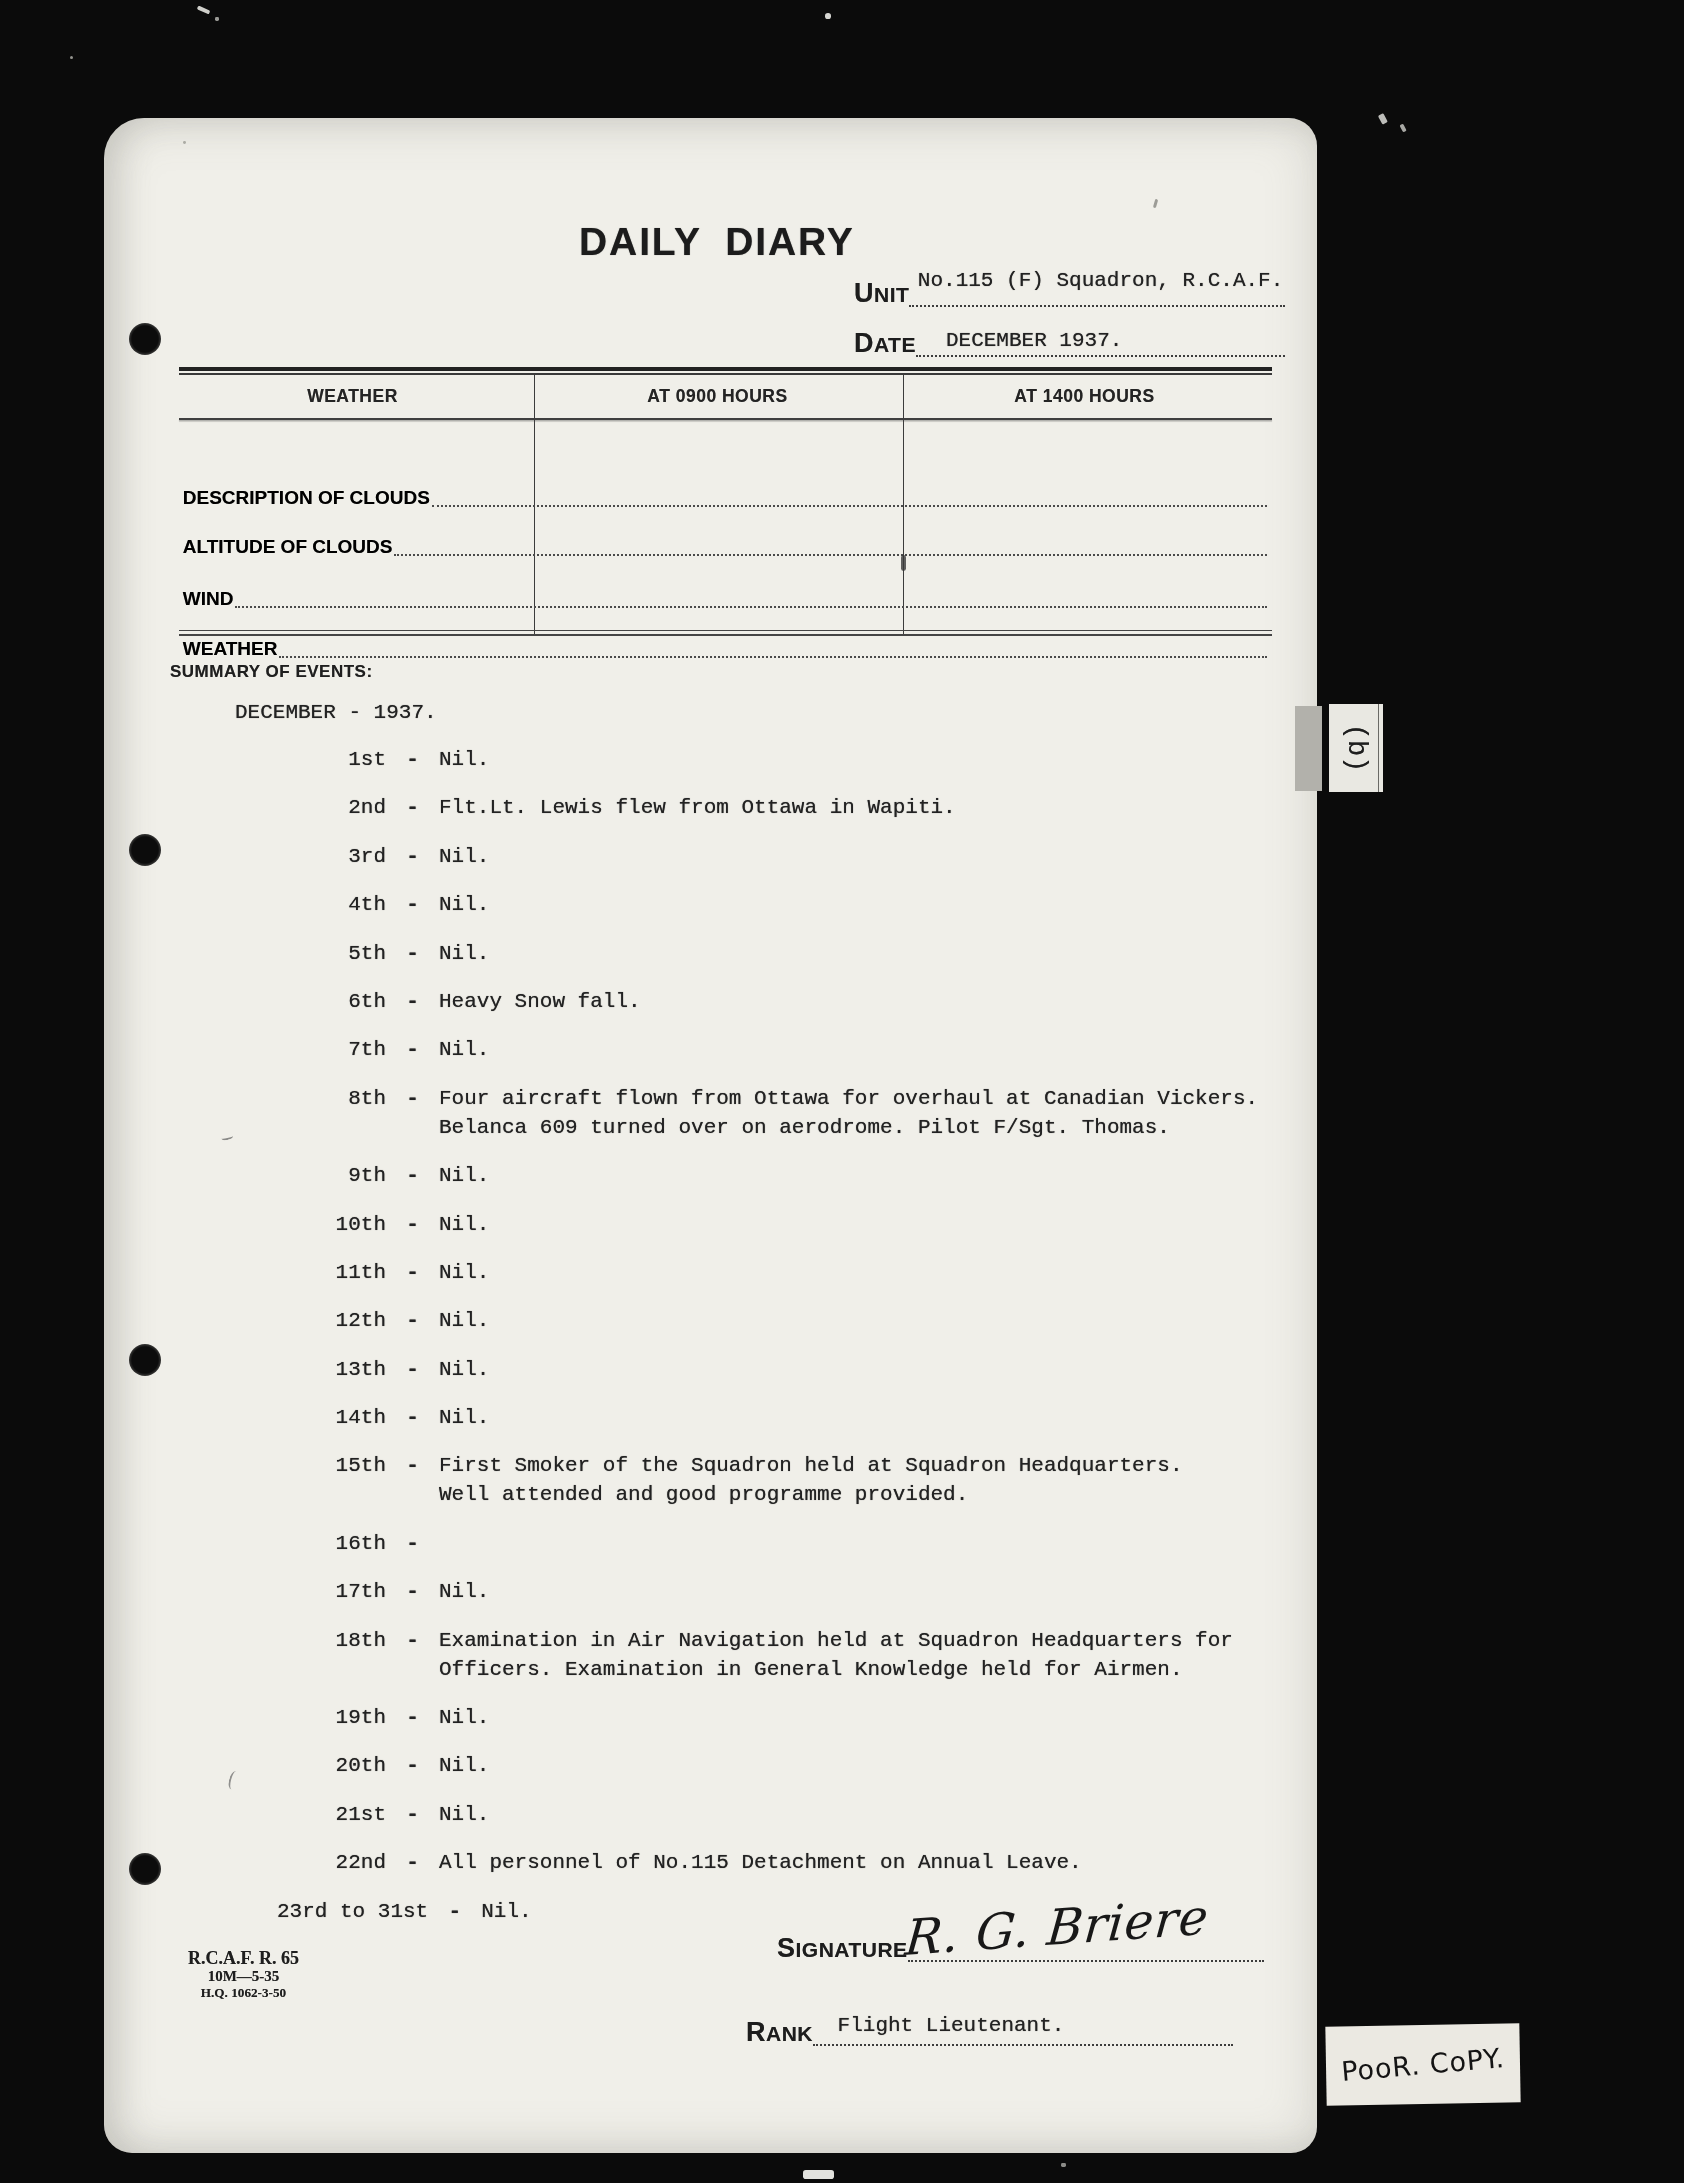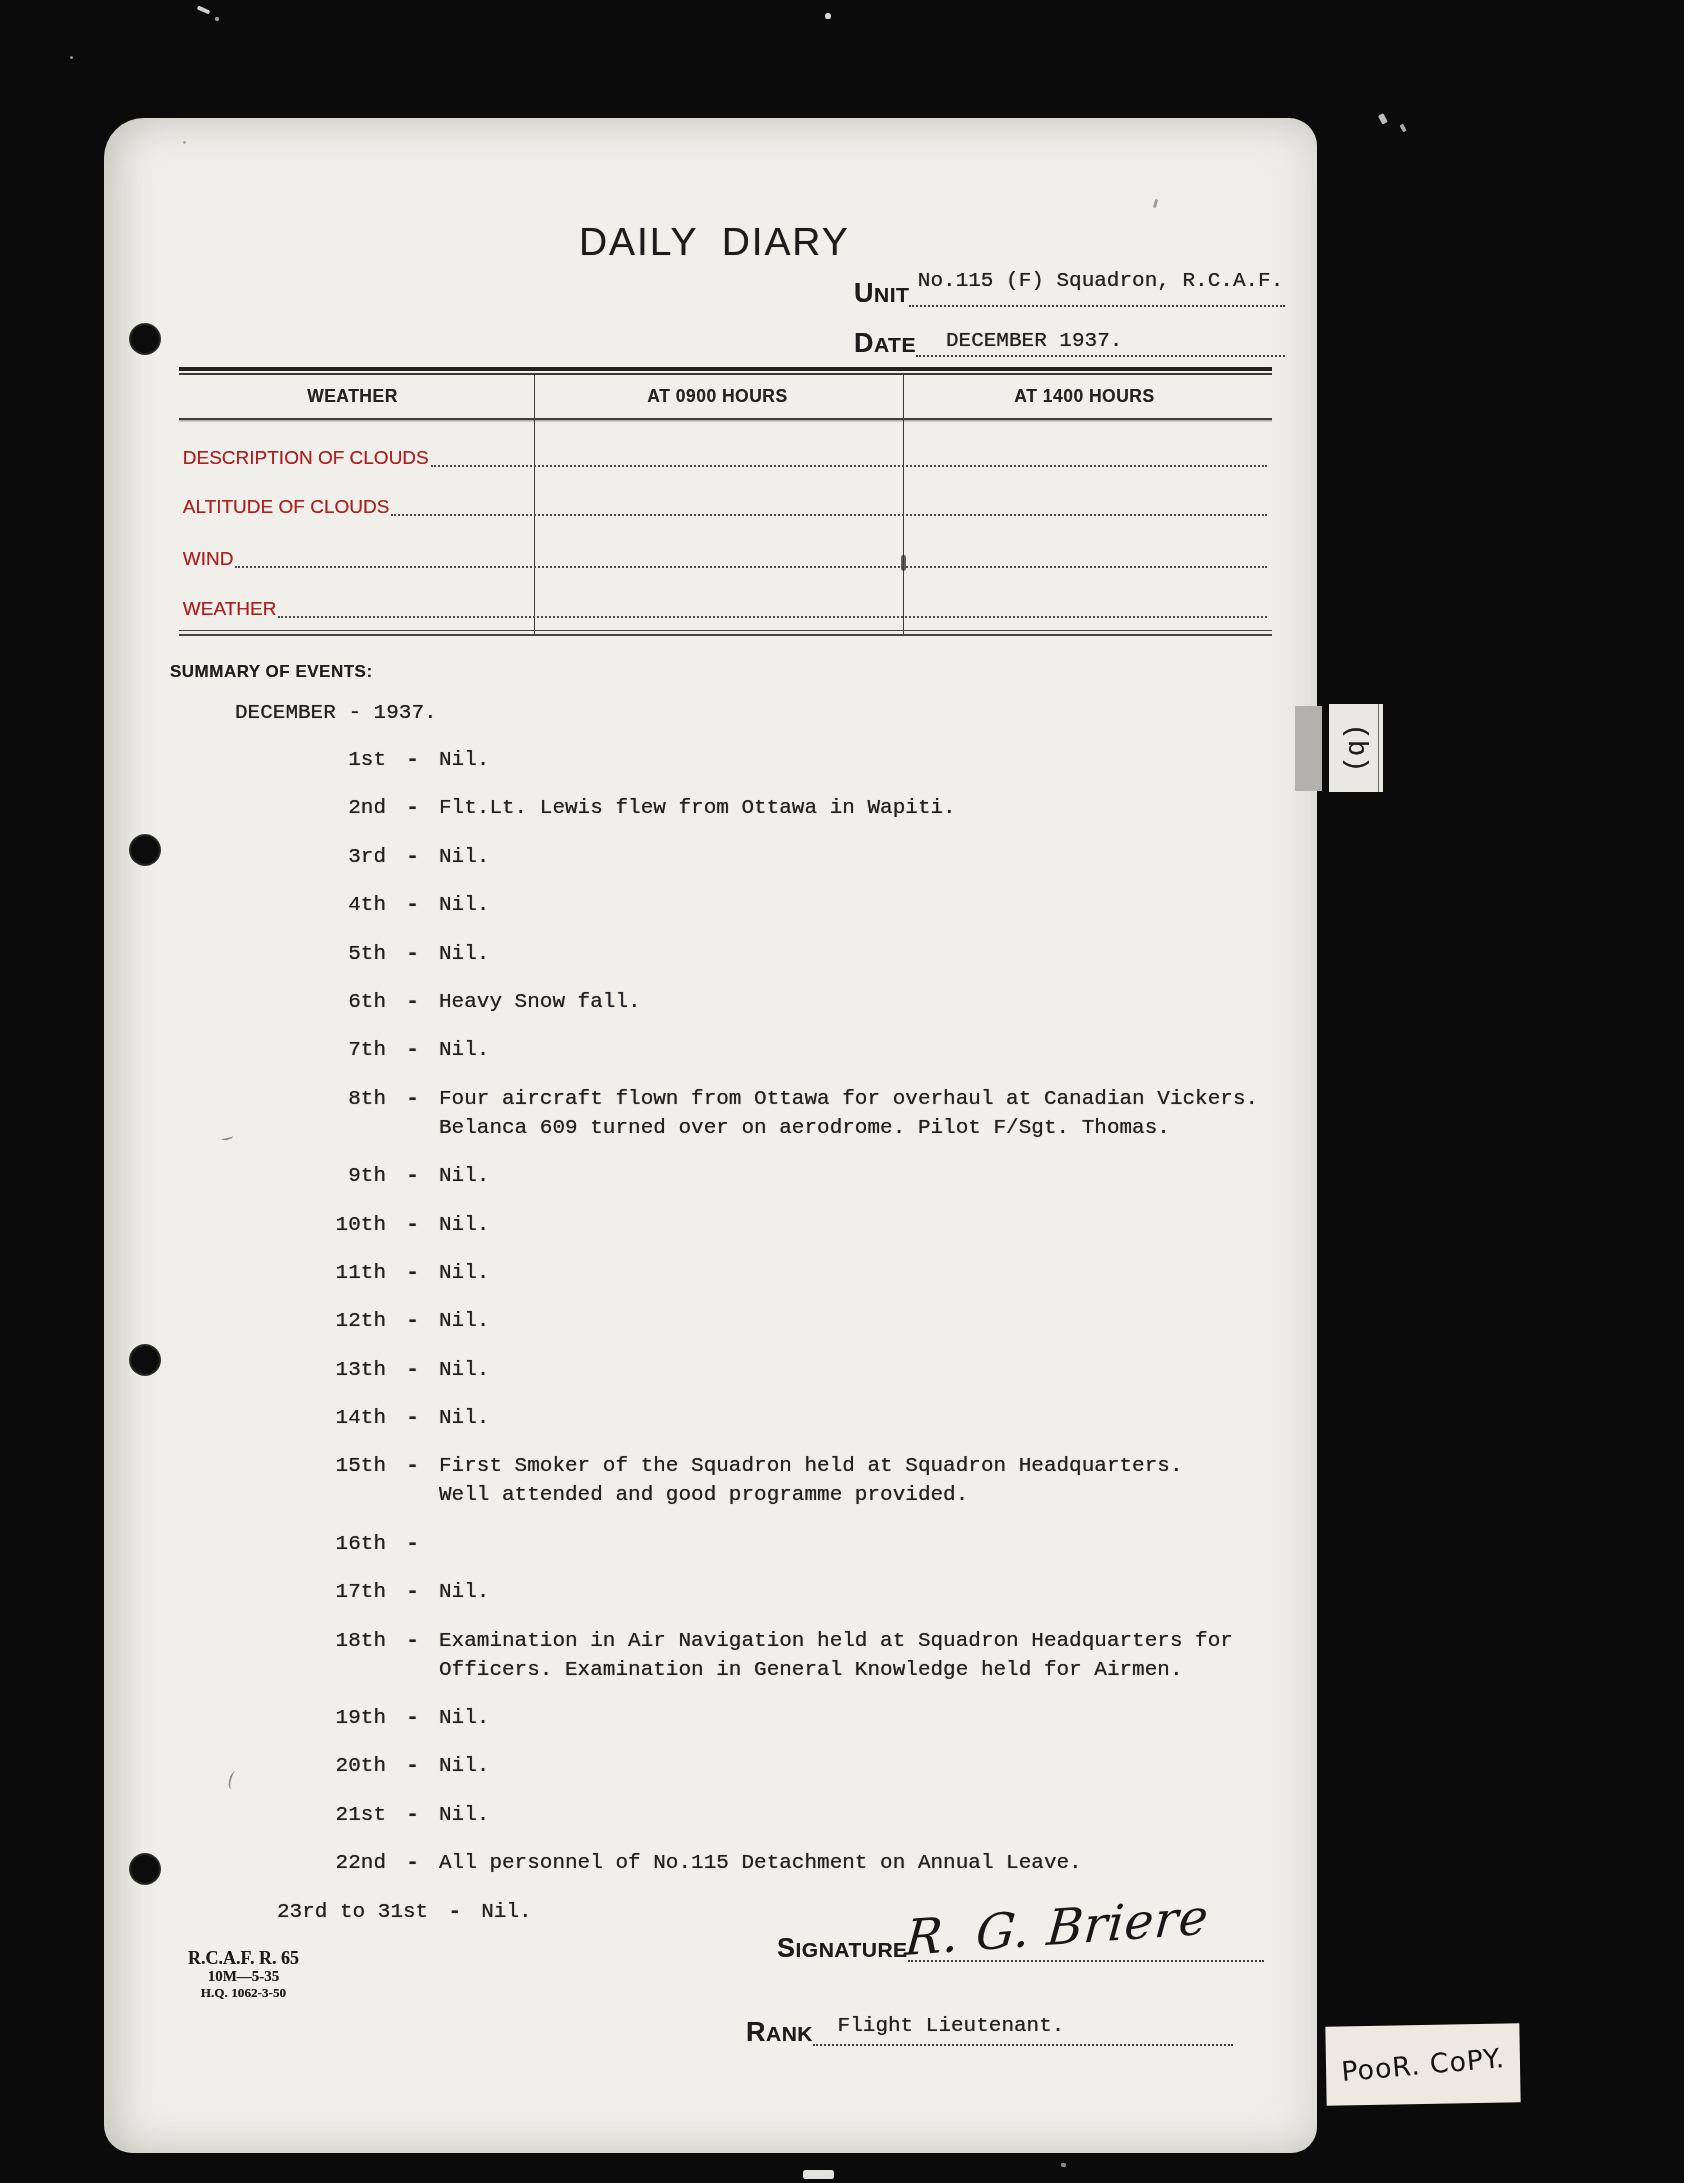--- a/index.html
+++ b/index.html
@@ -9,21 +9,21 @@
   
   .page{position:absolute;left:104px;top:118px;width:1213px;height:2035px;
         background:#f0efe9;border-radius:40px 28px 26px 28px;
         box-shadow:inset 0 0 52px rgba(110,110,100,.22), inset 16px 0 33px rgba(100,100,92,.16);}
 
   
   .hole{position:absolute;left:24.6px;width:32px;height:32px;border-radius:50%;
         background:radial-gradient(circle,#0c0c0c 58%,rgba(12,12,12,.78) 72%,rgba(12,12,12,0) 88%);}
 
   
-  .title{position:absolute;left:475px;top:102px;font-size:39px;font-weight:normal;color:#1c1c1c;
+  .title{position:absolute;left:475px;top:102px;font-size:39px;font-weight:bold;color:#1c1c1c;
          letter-spacing:1.9px;word-spacing:11.3px;white-space:nowrap;
          text-shadow:0 0 0.9px rgba(30,30,30,.55);}
   .field{position:absolute;display:flex;align-items:flex-end;}
   .flabel{font-weight:bold;font-size:21px;color:#1d1d1d;line-height:1;letter-spacing:0.5px;
           white-space:nowrap;text-shadow:0 0 0.5px rgba(0,0,0,.5);}
   .flabel::first-letter{font-size:27px;}
   .fline{flex:1;position:relative;border-bottom:2.8px dotted #3c3c3c;}
   .tw{font-family:"Liberation Mono","DejaVu Sans Mono",monospace;color:#222;
       text-shadow:0 0 0.8px rgba(25,25,25,.75);}
   .fvalue{position:absolute;font-size:21px;white-space:nowrap;}
@@ -37,22 +37,22 @@
   
   .wtable{position:absolute;left:75px;top:249px;width:1093px;height:270px;}
   .rule-heavy{position:absolute;left:0;top:0;width:100%;height:7.6px;
         background:linear-gradient(#222 0 4.2px,rgba(0,0,0,0) 4.2px 5.7px,#3a3a3a 5.7px 7px);}
   .whead{position:absolute;top:19px;width:283px;text-align:center;font-weight:bold;
          font-size:17.5px;color:#242424;letter-spacing:0.5px;text-shadow:0 0 0.5px rgba(0,0,0,.45);}
   .rule-mid{position:absolute;left:0;top:51px;width:100%;height:2.4px;background:#3f3f3f;
             box-shadow:0 1.4px 0.9px rgba(70,70,70,.4);}
   .vdiv{position:absolute;top:7.6px;height:259px;width:1.4px;background:#3c3c3c;}
   .trow{position:absolute;left:3.8px;right:4.7px;display:flex;align-items:flex-end;}
-  .rlabel{font-weight:normal;font-size:19px;line-height:19px;color:#b91c1c;letter-spacing:0;
-          white-space:nowrap;text-shadow:0 0 0.5px rgba(0,0,0,.45);}
+  .rlabel{font-weight:bold;font-size:19px;line-height:19px;color:#000000;letter-spacing:0;
+          white-space:nowrap;text-shadow:0 0 0.5px rgba(0,0,0,.45);margin-top:40px;}
   .rdots{flex:1;height:3.8px;border-bottom:2.4px dotted #4a4a4a;margin-left:1.9px;}
   .rule-bot{position:absolute;left:0;top:263px;width:100%;height:5.7px;
         background:linear-gradient(#444 0 1.4px,rgba(0,0,0,0) 1.4px 3.8px,#454545 3.8px 5.2px);}
   .ink-blot{position:absolute;left:722px;top:188px;width:4.7px;height:16px;border-radius:2.4px;
             background:#3a3a3a;opacity:.8;}
 
   
   .sum-head{position:absolute;left:66px;top:544px;font-size:17px;font-weight:bold;color:#1f1f1f;
             letter-spacing:0.5px;text-shadow:0 0 0.5px rgba(0,0,0,.5);}
   .sum-sub{position:absolute;left:131px;top:583px;font-size:21px;white-space:nowrap;}

